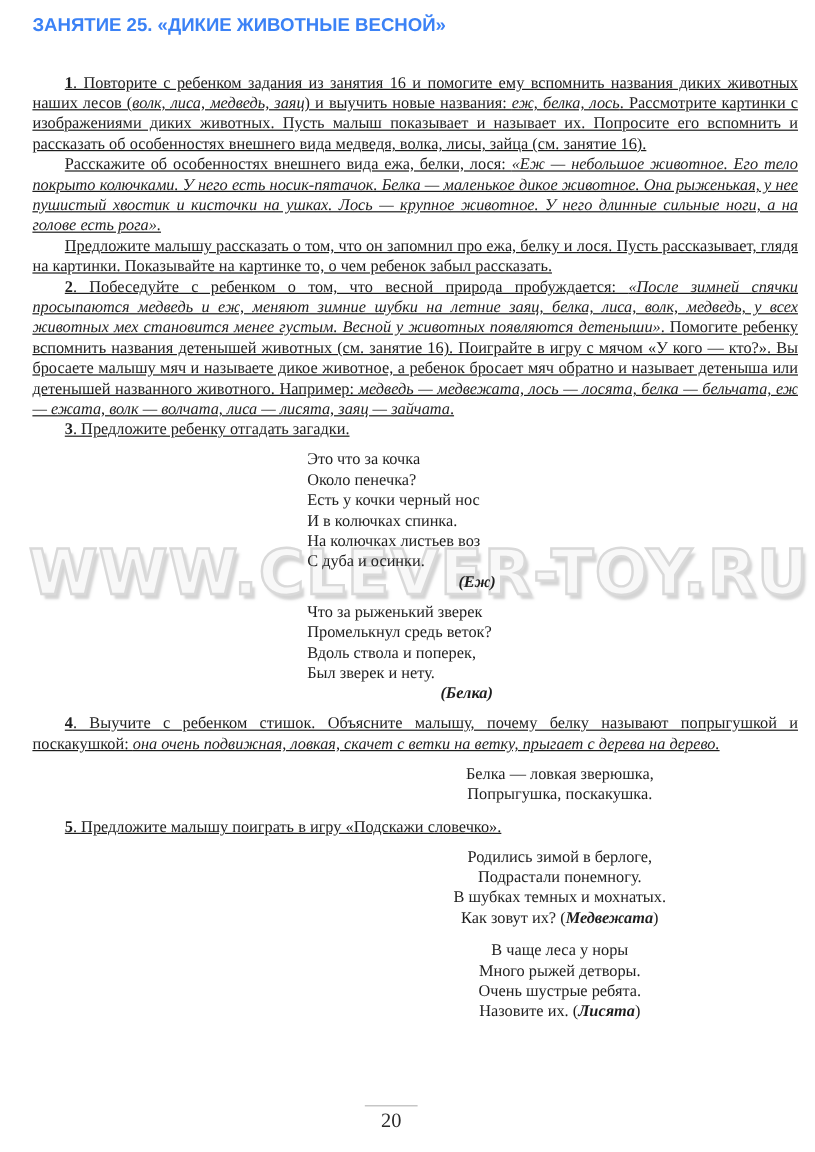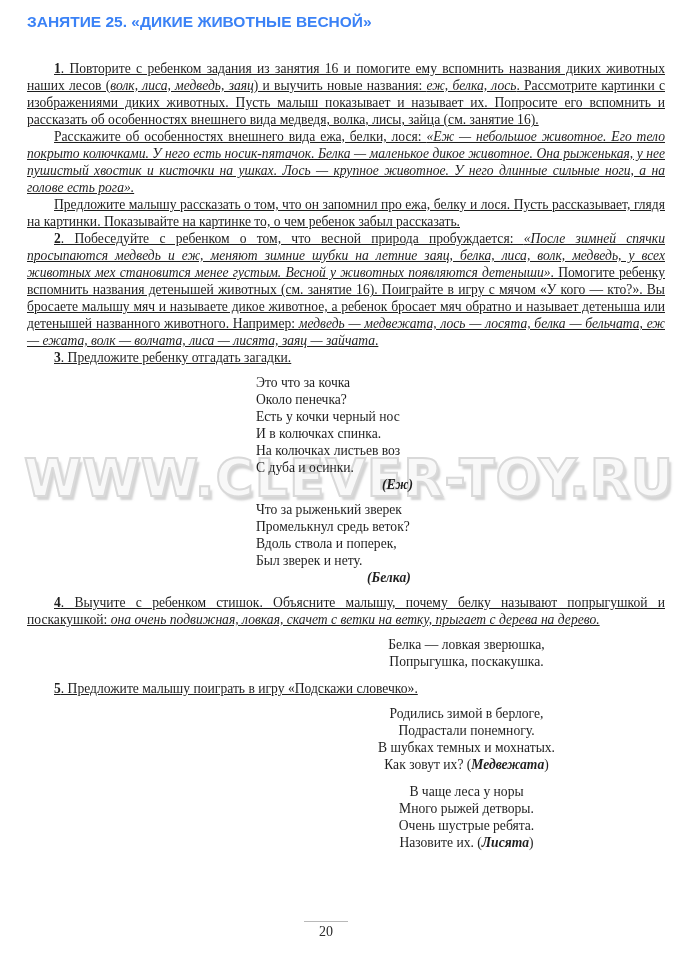--- a/index.html
+++ b/index.html
@@ -87,21 +87,21 @@
     width:44px;
     height:0;
     border:0;
     border-top:1px solid #b9b9b9;
   }
   .page-number{
     display:block;
     width:44px;
     margin-left:304px;
     text-align:center;
-    font-size:14px;
+    font-size:17px;
     color:#2a2a2a;
   }
 </style>
 </head>
 <body>
 
 <div class="page">
 
   <div class="watermark">WWW.CLEVER-TOY.RU</div>
 

